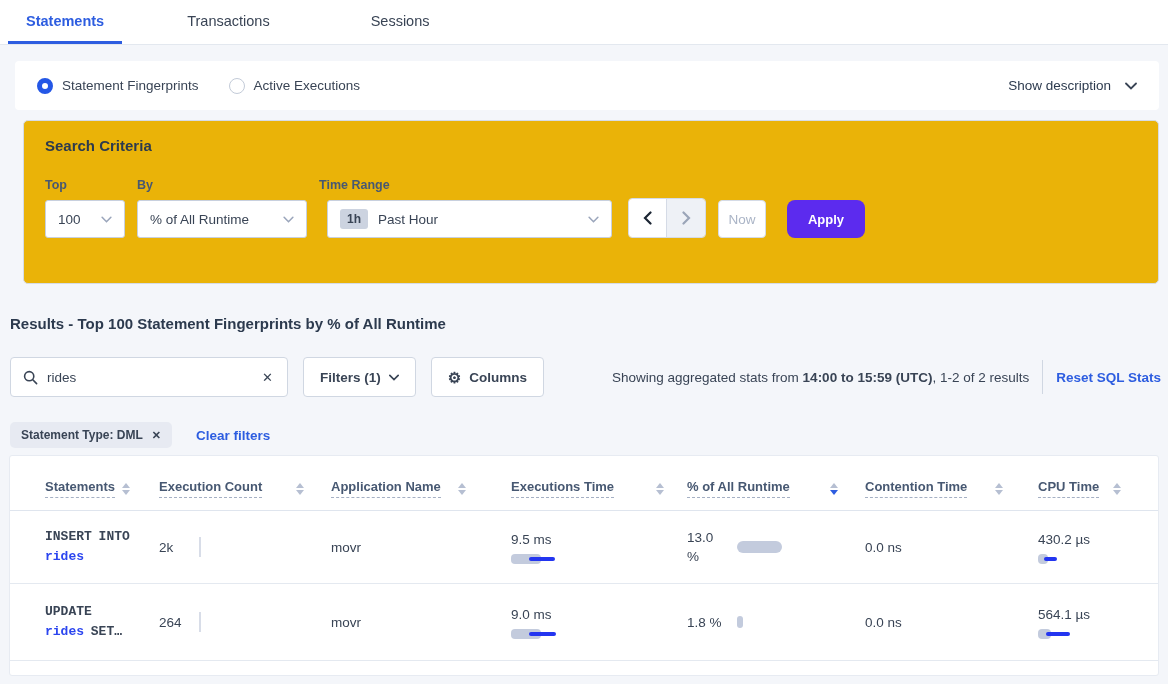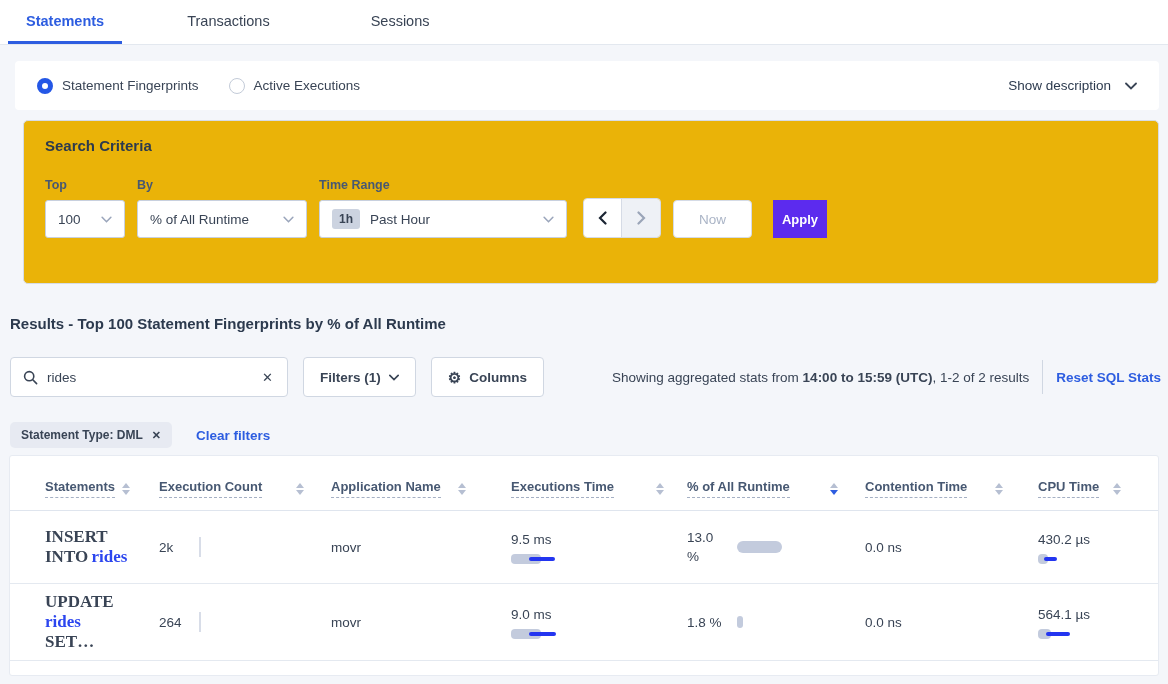--- a/index.html
+++ b/index.html
@@ -29,30 +29,30 @@
                    border:1px solid #d6dce6; border-radius:5px; padding:16px 21px; }
   .criteria-title { font-size:15px; font-weight:700; color:#2c3a4e; }
   .criteria-row { display:flex; align-items:flex-end; margin-top:24px; }
   .field { display:flex; flex-direction:column; }
   .field-label { font-size:12.5px; font-weight:700; color:#475872; margin-bottom:8px; }
   .select { height:38px; border:1px solid #c8d0de; border-radius:3px; background:#fff;
             display:flex; align-items:center; padding:0 12px; font-size:13.5px; color:#394455; cursor:pointer; }
   .select .chev { margin-left:auto; color:#9aa5bb; }
   .sel-top { width:80px; }
   .sel-by { width:170px; margin-left:12px; }
-  .sel-time { width:248px; margin-left:12px; }
+  .sel-time { width:285px; margin-left:20px; }
   .time-badge { background:#ccd3e0; color:#394455; font-size:12px; font-weight:700;
                 border-radius:3px; padding:3px 7px; margin-right:10px; }
   .pager { display:flex; margin-left:16px; border:1px solid #d5dbe6; border-radius:4px; overflow:hidden; }
   .pager-btn { width:38px; height:38px; display:flex; align-items:center; justify-content:center; background:#fff; cursor:pointer; }
   .pager-btn.prev { border-right:1px solid #d5dbe6; color:#1b2533; }
   .pager-btn.next { background:#eef1f6; color:#9aa5b8; }
-  .now-btn { margin-left:12px; width:79px; height:38px; border:1px solid #d5dbe6; border-radius:4px;
+  .now-btn { margin-left:12px; width:48px; height:38px; border:1px solid #d5dbe6; border-radius:4px;
              background:#fff; color:#aab4c6; font-size:13.5px; display:flex; align-items:center; justify-content:center; }
-  .apply-btn { margin-left:21px; width:54px; height:38px; border:none; border-radius:0; background:#5c2bee;
+  .apply-btn { margin-left:21px; width:78px; height:38px; border:none; border-radius:8px; background:#5c2bee;
                color:#fff; font-size:13px; font-weight:700; display:flex; align-items:center; justify-content:center; cursor:pointer; }
 
   
   .results-heading { position:absolute; top:315px; left:10px; font-size:15px; font-weight:700; color:#2c3a4e; }
 
   
   .toolbar { position:absolute; top:357px; left:10px; right:7px; height:40px; display:flex; align-items:center; }
   .search-box { width:278px; height:40px; background:#fff; border:1px solid #d0d7e2; border-radius:4px;
                 display:flex; align-items:center; padding:0 12px; }
   .search-box input { border:none; outline:none; flex:1; font-size:13.5px; color:#394455; margin-left:9px;
@@ -87,21 +87,21 @@
   .c1 { width:140px; padding-left:35px; padding-right:20px; }
   .c2 { width:172px; padding-left:9px;  padding-right:18px; }
   .c3 { width:180px; padding-left:9px;  padding-right:36px; }
   .c4 { width:176px; padding-left:9px;  padding-right:14px; }
   .c5 { width:178px; padding-left:9px;  padding-right:18px; }
   .c6 { width:173px; padding-left:9px;  padding-right:26px; }
   .c7 { width:96px;  padding-left:9px;  padding-right:4px; }
   .trow { display:flex; align-items:center; border-bottom:1px solid #e4e9f0; }
   .trow.r1 { height:73px; } .trow.r2 { height:77px; }
   .td { font-size:13.5px; color:#394455; display:flex; align-items:center; justify-content:flex-start; }
-  .stmt { font-family:Liberation Serif, serif; font-size:17px; font-weight:700; line-height:20px; width:112px; word-spacing:-1px; }
+  .stmt { font-family:Liberation Mono, monospace; font-size:13px; font-weight:700; line-height:20px; width:112px; word-spacing:-1px; }
   .stmt .kw { color:#394455; }
   .stmt a { color:#2c46ef; text-decoration:none; cursor:pointer; }
   .exec-val { width:30px; }
   .exec-bar { width:2px; height:20px; background:#d8dde8; margin-left:10px; }
   .metric { display:flex; flex-direction:column; justify-content:center; }
   .metric .val { font-size:13.5px; color:#394455; line-height:19px; }
   .hbar { position:relative; margin-top:5px; height:10px; }
   .hbar .gray { position:absolute; left:0; top:0; height:10px; background:#c3cbdd; border-radius:4px; }
   .hbar .blue { position:absolute; top:3px; height:4px; background:#2335f0; border-radius:2px; }
   .pct-cell { display:flex; align-items:center; gap:10px; }

